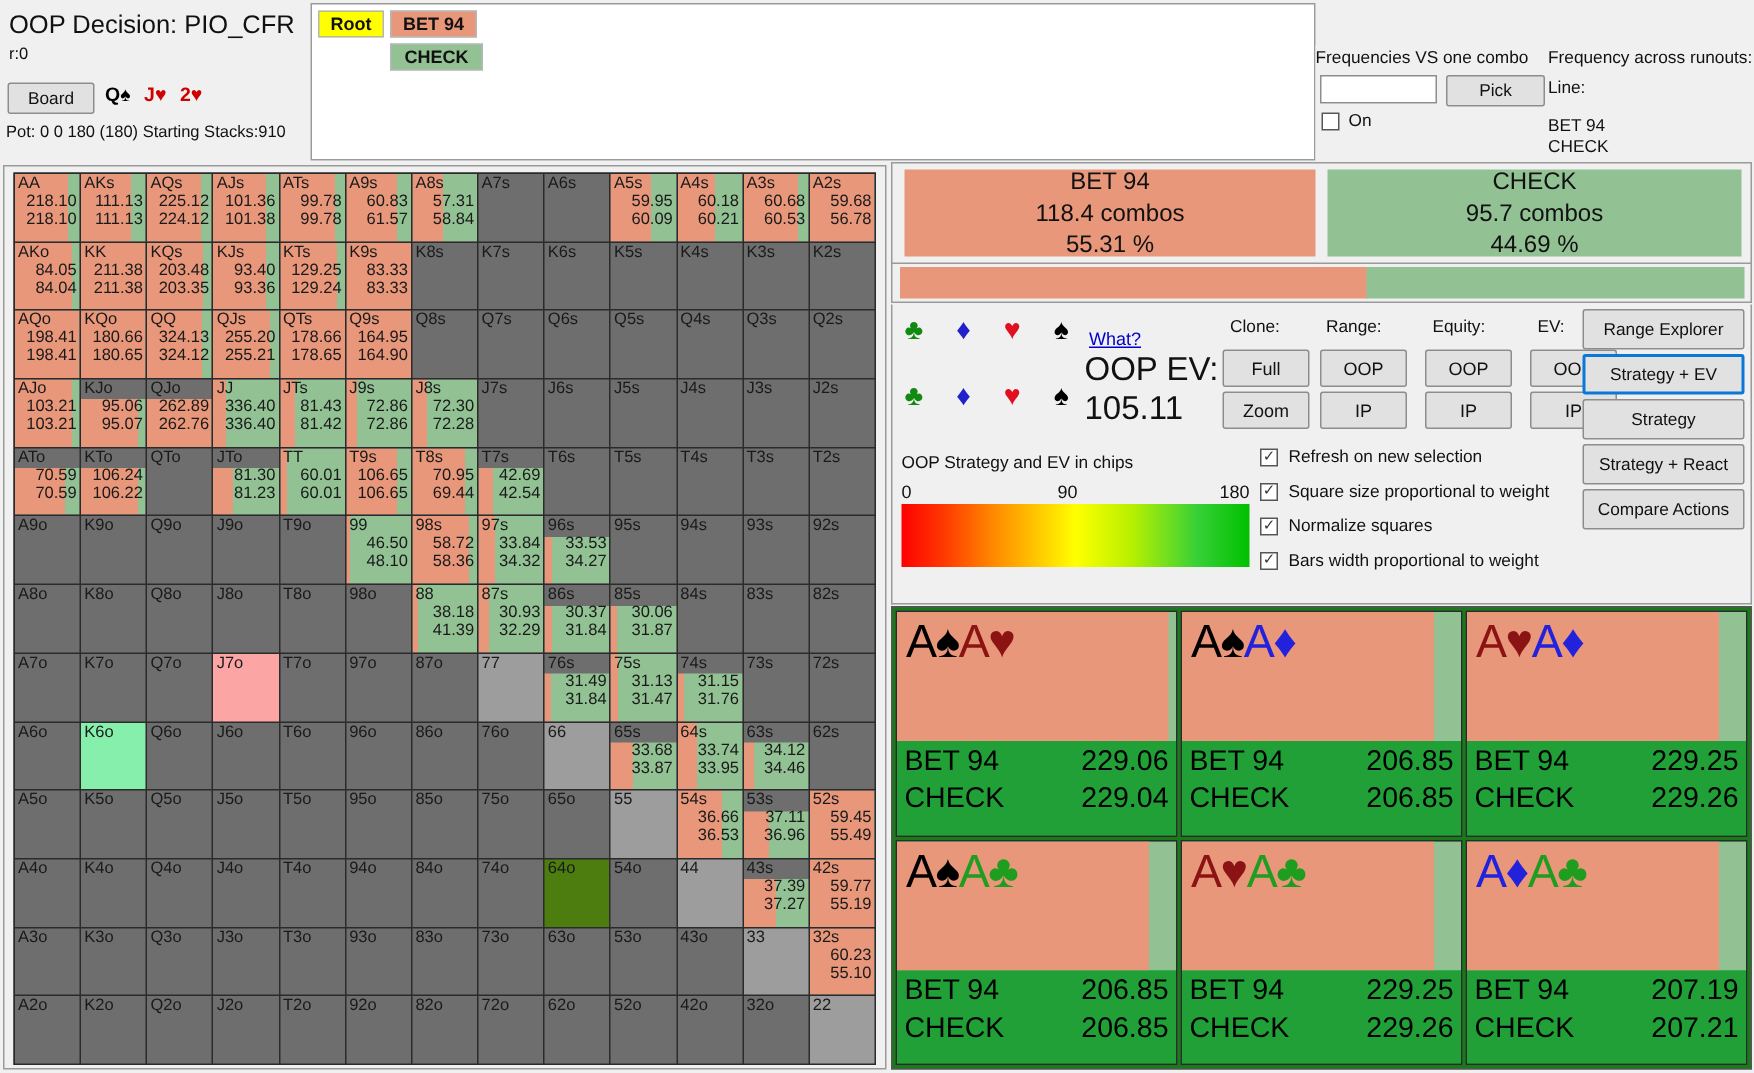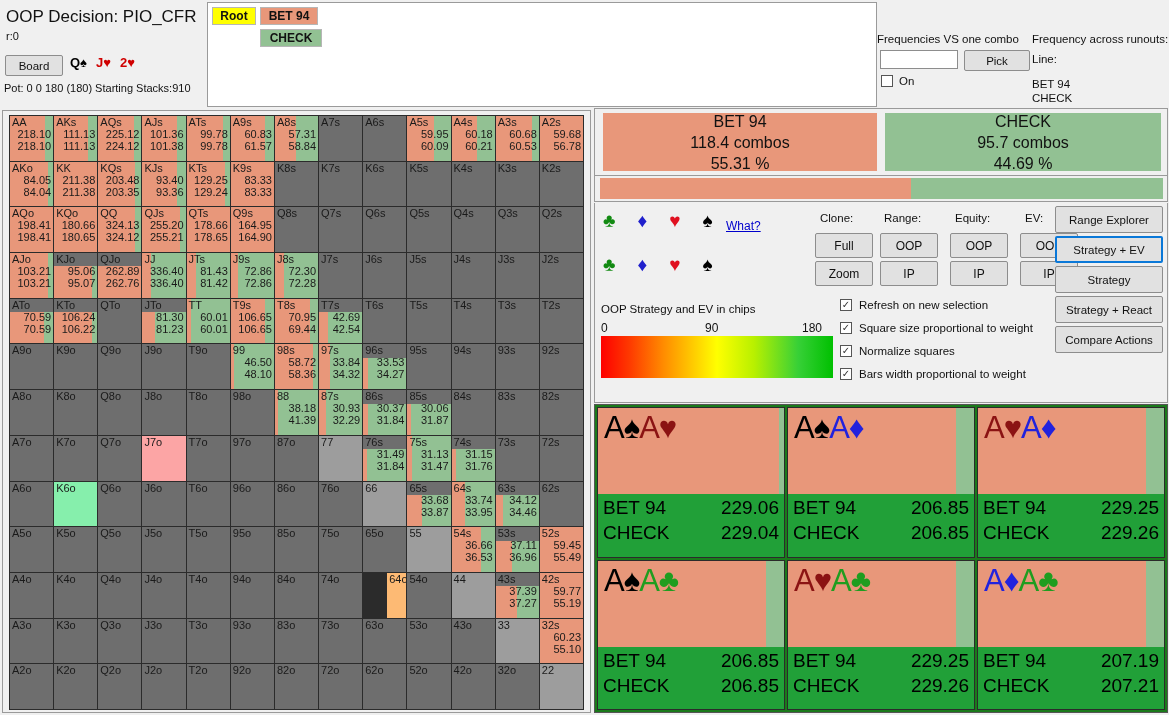--- a/index.html
+++ b/index.html
@@ -704,21 +704,21 @@
       </div>
       <div class="cell" style="background: rgb(110, 110, 110);">
         <div class="lbl">94o</div>
       </div>
       <div class="cell" style="background: rgb(110, 110, 110);">
         <div class="lbl">84o</div>
       </div>
       <div class="cell" style="background: rgb(110, 110, 110);">
         <div class="lbl">74o</div>
       </div>
-      <div class="cell" style="background: #fdba74; margin-left: 24px;">
+      <div class="cell" style="background: #4d7c0f;">
         <div class="lbl">64o</div>
       </div>
       <div class="cell" style="background: rgb(110, 110, 110);">
         <div class="lbl">54o</div>
       </div>
       <div class="cell" style="background: rgb(157, 157, 157);">
         <div class="lbl">44</div>
       </div>
       <div class="cell" style="background: rgb(110, 110, 110);">
         <div class="bg" style="top: 30%; background: linear-gradient(90deg, rgb(232, 151, 122) 0%, rgb(232, 151, 122) 50%, rgb(146, 193, 147) 50%, rgb(146, 193, 147) 100%);"></div>
@@ -843,26 +843,30 @@
         <span class="su-h">♥</span>
         <span class="su-s">♠</span>
       </div>
     <div class="suitrow" id="suitrow2" style="left:8px;top:52px;">
         <span class="su-c">♣</span>
         <span class="su-d">♦</span>
         <span class="su-h">♥</span>
         <span class="su-s">♠</span>
       </div>
     <a href="#" id="what-link">What?</a>
+    <div id="oopev">
+      <div>OOP EV:</div>
+      <div>105.11</div>
+    </div>
 
     <div id="oopstrat-label">OOP Strategy and EV in chips</div>
     <div id="scale-nums">
       <span style="position:absolute;left:0;">0</span>
       <span style="position:absolute;left:104px;">90</span>
-      <span style="position:absolute;right:11px;margin-left:27px;">180</span>
+      <span style="position:absolute;right:0;margin-left:27px;">180</span>
     </div>
     <div id="gradient"></div>
 
     <div id="clone-headers">
         <div class="clonelabel" style="left: 225px;">Clone:</div>
         <div class="clonelabel" style="left: 289px;">Range:</div>
         <div class="clonelabel" style="left: 360px;">Equity:</div>
         <div class="clonelabel" style="left: 430px;">EV:</div>
       </div>
     <div id="clone-buttons">

